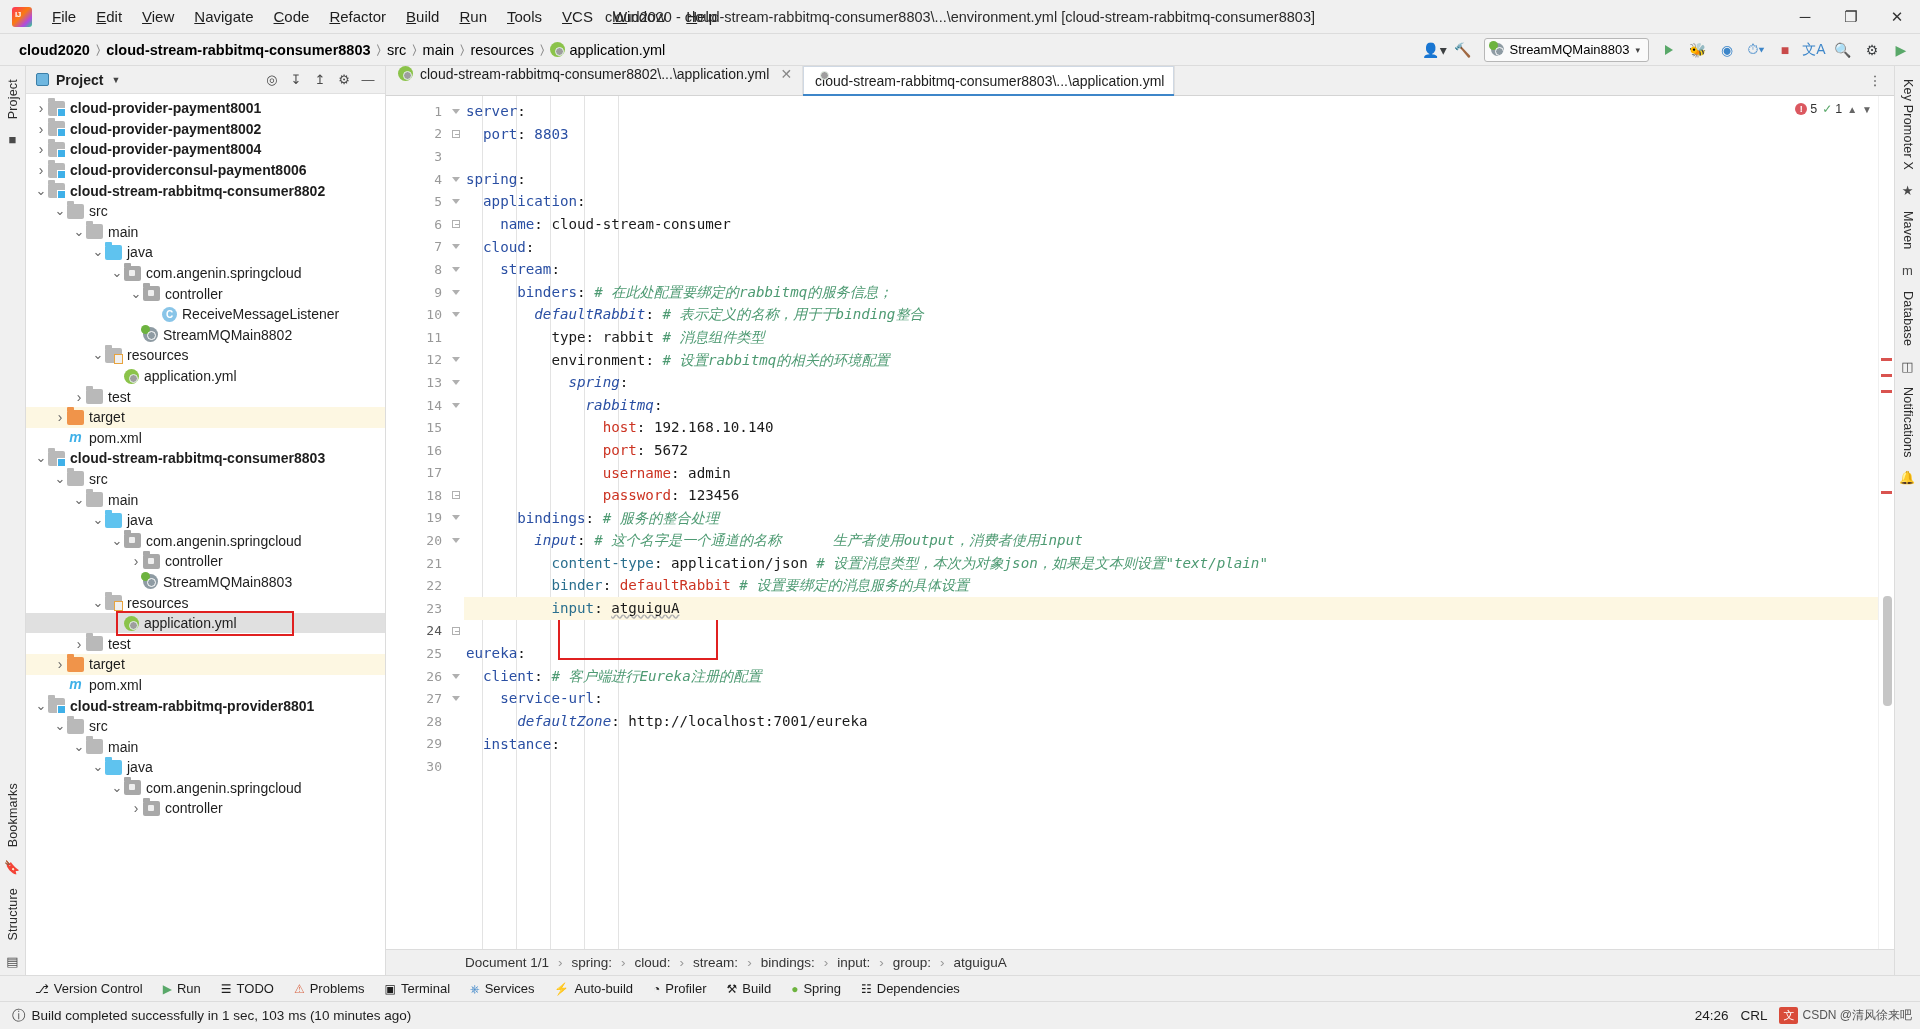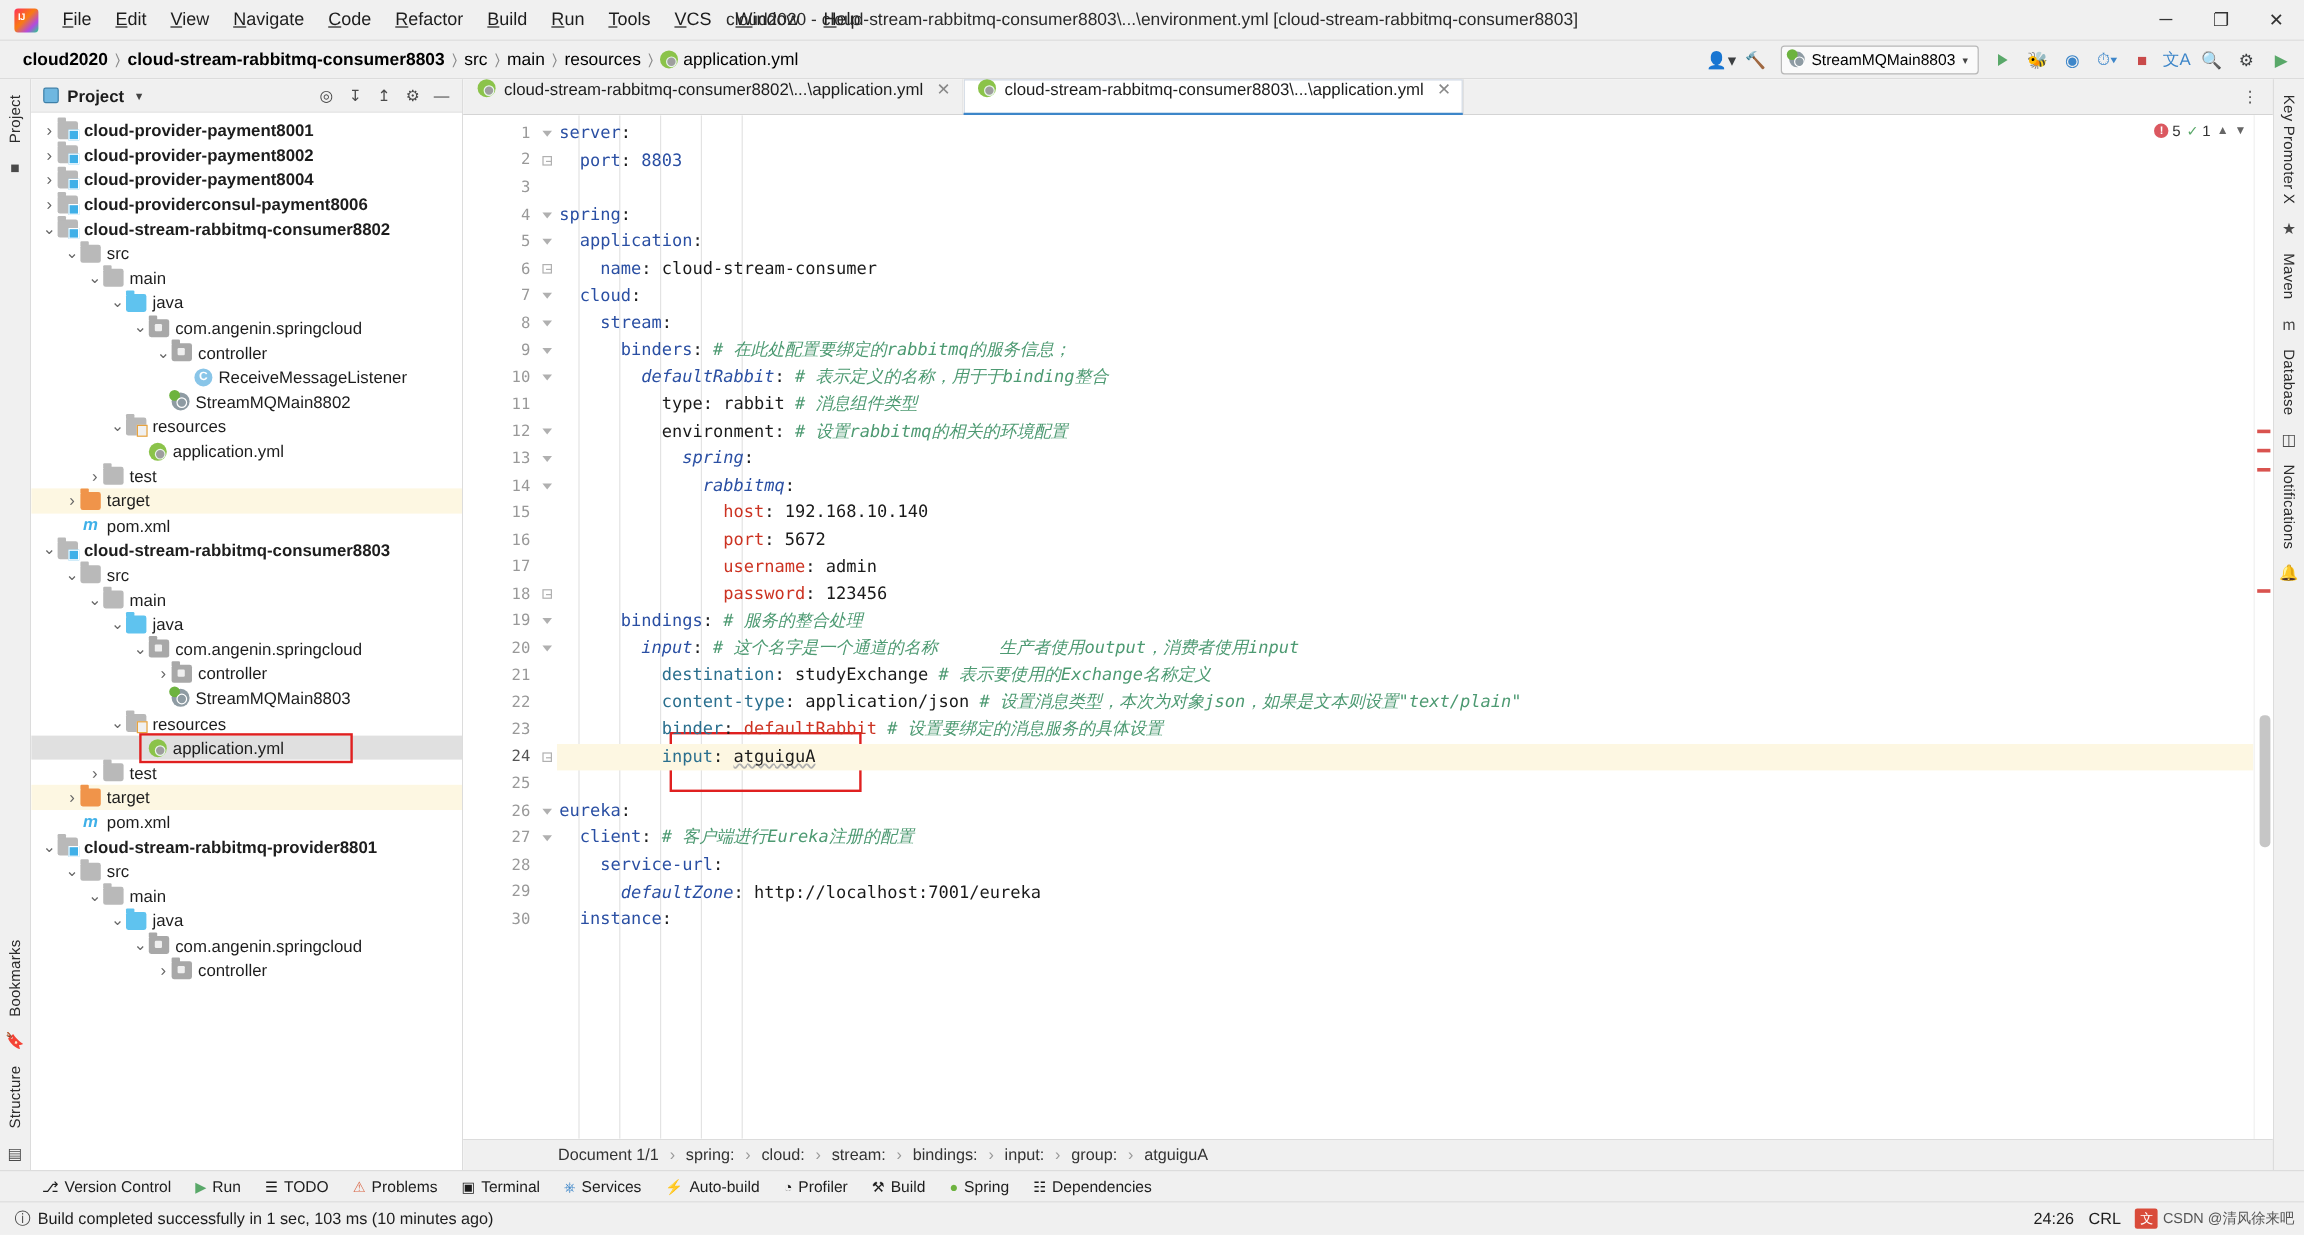--- a/index.html
+++ b/index.html
@@ -152,21 +152,21 @@
     height: 30px; display: flex; align-items: stretch; background: #f0f0f0;
     border-bottom: 1px solid #d4d4d4; flex:none;
   }
   .etab {
     display: flex; align-items: flex-start; gap: 7px; padding: 0 10px 0 12px;
     font-size: 14px; border-right: 1px solid #e0e0e0; white-space: nowrap;
     position: relative; color: #1d1d1d;
   }
   .etab.active { background: #fff; }
   .etab.active::after{content:"";position:absolute;left:0;right:0;bottom:-1px;height:2.5px;background:#3d86c9;}
-  .etab.active { box-shadow: inset 0 0 0 1px #cfd8e3; }
+  .etab.active { box-shadow: inset 0 0 0 1px #cfd8e3; flex-direction: column; }
   .etab-x { font-size: 14px; color: #888; margin-left: 4px; }
   .tabbar-right { margin-left: auto; display:flex; align-items:center; padding-right: 8px; }
 
   .ed-body { flex: 1; display: flex; min-height: 0; position: relative; background: #fff; }
   .gutter {
     width: 62px; background: #fff; flex:none; position: relative;
     border-right: none; padding-top: 4px;
   }
   .gl { height: 22.6px; display:flex; align-items:center; justify-content:flex-end;
         padding-right: 6px; font-family:"DejaVu Sans Mono", monospace; font-size: 13px; color:#999; }
@@ -669,21 +669,20 @@
             <div class="cl"><span class="k-key2">          type</span><span class="k-key2">: </span><span class="k-val">rabbit </span><span class="k-cmt"># 消息组件类型</span></div>
             <div class="cl"><span class="k-key2">          environment</span><span class="k-key2">: </span><span class="k-cmt"># 设置rabbitmq的相关的环境配置</span></div>
             <div class="cl"><span class="k-italic">            spring</span><span class="k-key2">:</span></div>
             <div class="cl"><span class="k-italic">              rabbitmq</span><span class="k-key2">:</span></div>
             <div class="cl"><span class="k-red">                host</span><span class="k-key2">: </span><span class="k-val">192.168.10.140</span></div>
             <div class="cl"><span class="k-red">                port</span><span class="k-key2">: </span><span class="k-val">5672</span></div>
             <div class="cl"><span class="k-red">                username</span><span class="k-key2">: </span><span class="k-val">admin</span></div>
             <div class="cl"><span class="k-red">                password</span><span class="k-key2">: </span><span class="k-val">123456</span></div>
             <div class="cl"><span class="k-key">      bindings</span><span class="k-key2">: </span><span class="k-cmt"># 服务的整合处理</span></div>
             <div class="cl"><span class="k-italic">        input</span><span class="k-key2">: </span><span class="k-cmt"># 这个名字是一个通道的名称      生产者使用output，消费者使用input</span></div>
-            <div class="cl"><span class="k-teal">          destination</span><span class="k-key2">: </span><span class="k-val">studyExchange </span><span class="k-cmt"># 表示要使用的Exchange名称定义</span></div>
             <div class="cl"><span class="k-teal">          content-type</span><span class="k-key2">: </span><span class="k-val">application/json </span><span class="k-cmt"># 设置消息类型，本次为对象json，如果是文本则设置"text/plain"</span></div>
             <div class="cl"><span class="k-teal">          binder</span><span class="k-key2">: </span><span class="k-red">defaultRabbit </span><span class="k-cmt"># 设置要绑定的消息服务的具体设置</span></div>
             <div class="cl hl"><span class="k-teal">          input</span><span class="k-key2">: </span><span class="k-val squiggle">atguiguA</span></div>
             <div class="cl">&nbsp;</div>
             <div class="cl"><span class="k-key">eureka</span><span class="k-key2">:</span></div>
             <div class="cl"><span class="k-key">  client</span><span class="k-key2">: </span><span class="k-cmt"># 客户端进行Eureka注册的配置</span></div>
             <div class="cl"><span class="k-key">    service-url</span><span class="k-key2">:</span></div>
             <div class="cl"><span class="k-italic">      defaultZone</span><span class="k-key2">: </span><span class="k-val">http://localhost:7001/eureka</span></div>
             <div class="cl"><span class="k-key">  instance</span><span class="k-key2">:</span></div>
           </div>

